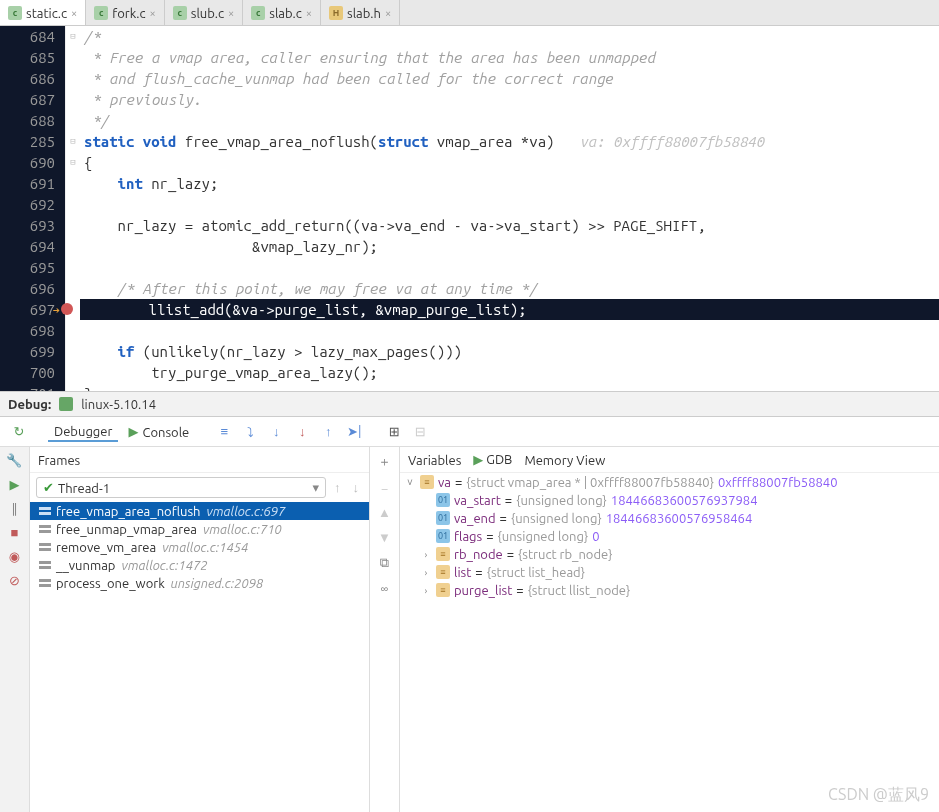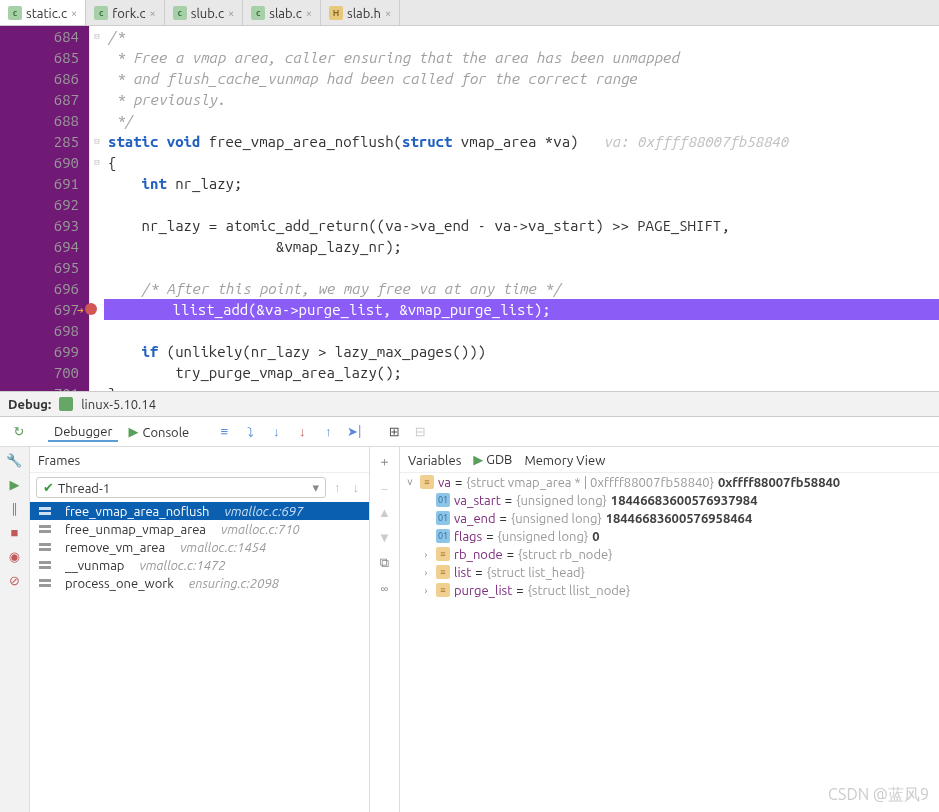--- a/index.html
+++ b/index.html
@@ -5,30 +5,30 @@
 * { box-sizing: border-box; margin: 0; padding: 0; }
 body { font-family: "Ubuntu", "Segoe UI", sans-serif; font-size: 13px; color: #333; background: #fff; width: 939px; height: 812px; overflow: hidden; display: flex; flex-direction: column; }
 .tabs { display: flex; height: 26px; background: #e8e8e8; border-bottom: 1px solid #ccc; }
 .tab { display: flex; align-items: center; gap: 4px; padding: 0 8px; border-right: 1px solid #ccc; background: #e8e8e8; cursor: pointer; }
 .tab.active { background: #fff; }
 .tab .fileicon { width: 14px; height: 14px; display: flex; align-items: center; justify-content: center; font-size: 9px; font-weight: bold; border-radius: 2px; }
 .fileicon.c { background: #a8d0a8; color: #3a7a3a; }
 .fileicon.h { background: #e8c87a; color: #8a6a2a; }
 .tab .close { color: #999; font-size: 11px; }
 .editor { flex: 1; display: flex; overflow: hidden; font-family: "Ubuntu Mono", monospace; font-size: 15px; line-height: 21px; }
-.gutter { width: 90px; text-align: right; padding-right: 10px; color: #999; background: #701a75; border-right: 1px solid #eee; user-select: none; }
+.gutter { width: 66px; text-align: right; padding-right: 10px; color: #999; background: #0f172a; border-right: 1px solid #eee; user-select: none; }
 .gutter .ln { height: 21px; }
 .gutter .bp { position: relative; }
 .gutter .bp::after { content: ''; position: absolute; right: -18px; top: 4px; width: 12px; height: 12px; background: #d15656; border-radius: 50%; }
 .gutter .arrow::before { content: '➔'; position: absolute; right: -5px; color: #e8a23a; font-size: 12px; }
 .fold { width: 14px; color: #bbb; }
 .fold .f { height: 21px; text-align: center; font-size: 9px; }
 .code { flex: 1; background: #fff; white-space: pre; }
 .code .row { height: 21px; padding-left: 4px; }
-.code .row.hl { background: #8b5cf6; color: #fff; padding-left: 35px; }
+.code .row.hl { background: #0f172a; color: #fff; padding-left: 35px; }
 .code .row.hl span { color: #fff !important; }
 .kw { color: #2060c0; font-weight: bold; }
 .ty { color: #2060c0; font-weight: bold; }
 .cm { color: #a0a0a0; font-style: italic; }
 .hint { color: #c0c0c0; font-style: italic; }
 .debugbar { height: 26px; background: #f2f2f2; border-top: 1px solid #ccc; border-bottom: 1px solid #ccc; display: flex; align-items: center; padding: 0 8px; gap: 8px; }
 .debugbar .lbl { font-weight: bold; }
 .appicon { width: 14px; height: 14px; background: #66a666; border-radius: 2px; display: inline-block; }
 .debug-toolbar { height: 30px; display: flex; align-items: center; padding: 0 8px; gap: 4px; border-bottom: 1px solid #ddd; }
 .dt-btn { width: 22px; height: 22px; display: flex; align-items: center; justify-content: center; cursor: pointer; color: #555; }
@@ -38,40 +38,40 @@
 .debug-body { flex: 1; display: flex; overflow: hidden; }
 .leftcol { width: 30px; background: #f2f2f2; border-right: 1px solid #ddd; display: flex; flex-direction: column; align-items: center; padding-top: 4px; gap: 6px; }
 .leftcol .ico { width: 18px; height: 18px; display: flex; align-items: center; justify-content: center; }
 .frames-panel { width: 340px; border-right: 1px solid #ddd; display: flex; flex-direction: column; }
 .panel-hdr { height: 26px; display: flex; align-items: center; padding: 0 8px; border-bottom: 1px solid #eee; font-weight: normal; }
 .thread-row { display: flex; align-items: center; padding: 4px 6px; gap: 4px; }
 .thread-sel { flex: 1; border: 1px solid #ccc; border-radius: 3px; padding: 2px 6px; display: flex; align-items: center; gap: 4px; }
 .checkmark { color: #3a9a3a; }
 .nav-arrow { color: #bbb; padding: 0 4px; }
 .frame-list { flex: 1; overflow: auto; }
-.frame { display: flex; align-items: center; padding: 2px 8px; gap: 13px; }
+.frame { display: flex; align-items: center; padding: 2px 8px; gap: 4px; }
 .frame.sel { background: #0b5fb0; color: #fff; }
 .frame.sel .floc { color: #cce0f5; }
 .frame .fic { width: 14px; height: 12px; flex-shrink:0; }
 .frame .fname { }
 .frame .floc { color: #999; font-style: italic; margin-left: 2px; }
 .mid-col { width: 30px; border-right: 1px solid #ddd; display: flex; flex-direction: column; align-items: center; padding-top: 6px; gap: 10px; color: #888; }
 .vars-panel { flex: 1; display: flex; flex-direction: column; }
 .vars-hdr { height: 26px; display: flex; align-items: center; gap: 12px; padding: 0 8px; border-bottom: 1px solid #eee; }
 .vars-hdr .vt { font-weight: normal; }
 .vars-hdr .vt.active { }
 .vlist { flex: 1; overflow: auto; font-size: 13px; }
 .vrow { display: flex; align-items: center; padding: 2px 4px; gap: 4px; }
 .vrow .exp { width: 12px; color: #888; font-size: 10px; text-align: center; }
 .vrow .vic { width: 14px; height: 14px; display: flex; align-items: center; justify-content: center; font-size: 9px; border-radius: 2px; }
 .vic.obj { background: #f0d090; color: #a07020; }
 .vic.prim { background: #8cc5e8; color: #2a6a9a; }
 .vrow .vname { color: #7a2a7a; }
 .vrow .vtype { color: #999; }
-.vrow .vval { color: #404040; font-weight: bold; }
+.vrow .vval { color: #8b5cf6; font-weight: normal; }
 .indent1 { padding-left: 20px; }
 .watermark { position: absolute; bottom: 6px; right: 10px; color: #ccc; font-size: 16px; }
 .playicon { color: #5aa05a; }
 </style>
 </head>
 <body>
 
 <div class="tabs">
   <div class="tab active">
       <span class="fileicon c">c</span>
@@ -225,21 +225,21 @@
           </svg>
           <span class="fname">__vunmap</span> 
           <span class="floc">vmalloc.c:1472</span>
         </div>
         <div class="frame">
           <svg class="fic" viewBox="0 0 14 12">
             <rect x="1" y="2" width="12" height="3" fill="#999"></rect>
             <rect x="1" y="7" width="12" height="3" fill="#999"></rect>
           </svg>
           <span class="fname">process_one_work</span> 
-          <span class="floc">ensuring.c:2098</span>
+          <span class="floc">unsigned.c:2098</span>
         </div>
       </div>
   </div>
 
   <div class="mid-col">
     <div>＋</div>
     <div style="color:#ccc">−</div>
     <div style="color:#ccc">▲</div>
     <div style="color:#ccc">▼</div>
     <div>⧉</div>

